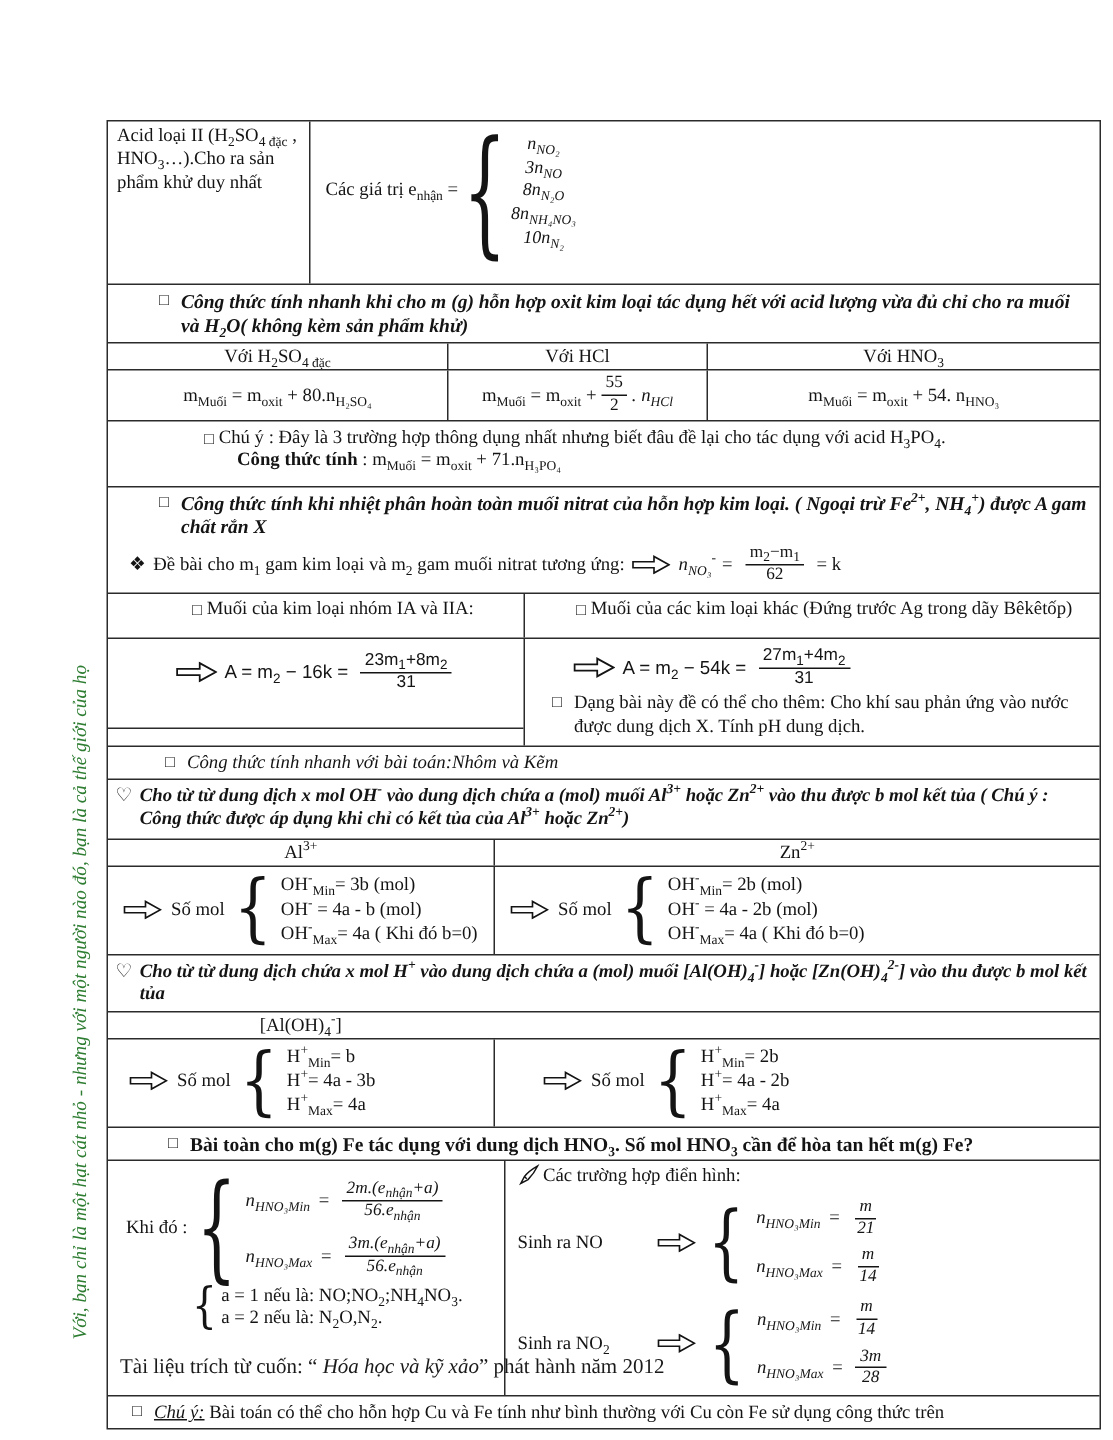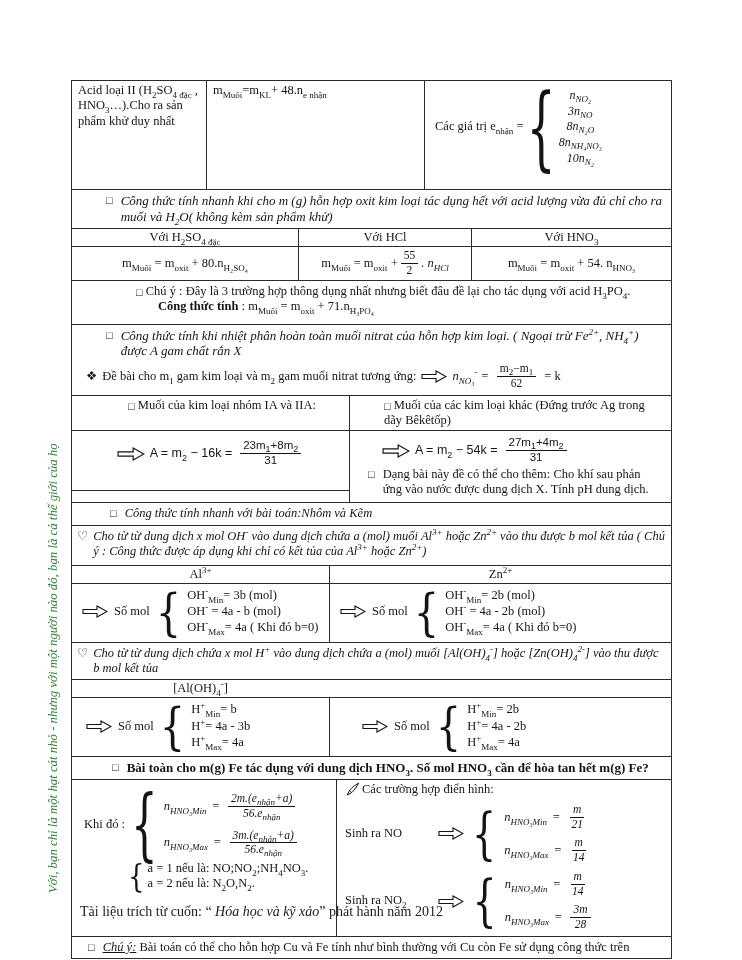--- a/index.html
+++ b/index.html
@@ -1,31 +1,31 @@
 <!DOCTYPE html>
 <html><head>
 <meta charset="utf-8">
 <style>
   * { margin:0; padding:0; box-sizing:border-box; }
   html,body { width:742px; height:960px; background:#ffffff; }
   body { position:relative; font-family:"Liberation Serif","DejaVu Serif",serif; color:#141414; font-size:12.5px; line-height:1.22; }
 
-  .tbl { position:absolute; left:71px; top:80px; width:601px; border:1.3px solid #2b2b2b; background:#fff; }
+  .tbl { position:absolute; left:71px; top:80px; width:663px; border:1.3px solid #2b2b2b; background:#fff; }
   .r { border-top:1.3px solid #2b2b2b; position:relative; }
   .r:first-child { border-top:none; }
   .c { padding:2px 6px; }
   .c + .c { border-left:1.3px solid #2b2b2b; }
 
   .g-r1 { display:grid; grid-template-columns:134px 218px 1fr; }
   .g-3  { display:grid; grid-template-columns:226px 173px 1fr; }
   .g-nit{ display:grid; grid-template-columns:277px 1fr; }
   .g-az { display:grid; grid-template-columns:257px 1fr; }
   .g-fe { display:grid; grid-template-columns:264px 1fr; }
 
-  .bi { font-weight:normal; font-style:italic; }
+  .bi { font-weight:bold; font-style:italic; }
   .b  { font-weight:bold; }
   .it { font-style:italic; }
   .ui { font-style:italic; text-decoration:underline; }
   .sa { font-family:"Liberation Sans","DejaVu Sans",sans-serif; }
   .mi { font-style:italic; }
 
   .bullet-line { display:flex; gap:8px; padding:3px 8px 3px 34px; }
   .cb { flex:0 0 auto; font-size:11px; position:relative; top:1px; }
 
   
@@ -79,23 +79,20 @@
 </head>
 <body>
 
 <div class="vnote it" style="color:#2e7d32;">Với, bạn chỉ là một hạt cát nhỏ - nhưng với một người nào đó, bạn là cả thế giới của họ</div>
 
 <div class="tbl">
 
   <div class="r g-r1" style="min-height:108px;">
     <div class="c">
       <span>Acid loại II (H<sub>2</sub>SO<sub>4 đặc</sub> , HNO<sub>3</sub>…).Cho ra sản phẩm khử duy nhất</span>
-    </div>
-    <div class="c">
-      <span>m<sub>Muối</sub>=m<sub>KL</sub>+ 48.n<sub>e nhận</sub></span>
     </div>
     <div class="c r1-cell3">
       <div class="evals">
         <span>Các giá trị e<sub>nhận</sub> =</span>
         <span class="br br5">{</span>
         <div class="elist mi">
           <span>n<sub>NO₂</sub></span>
           <span>3n<sub>NO</sub></span>
           <span>8n<sub>N₂O</sub></span>
           <span>8n<sub>NH₄NO₃</sub></span>

